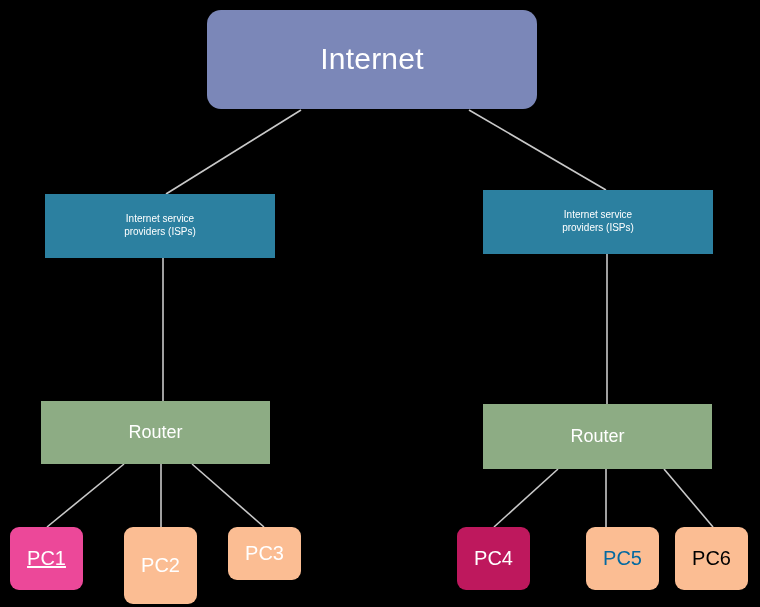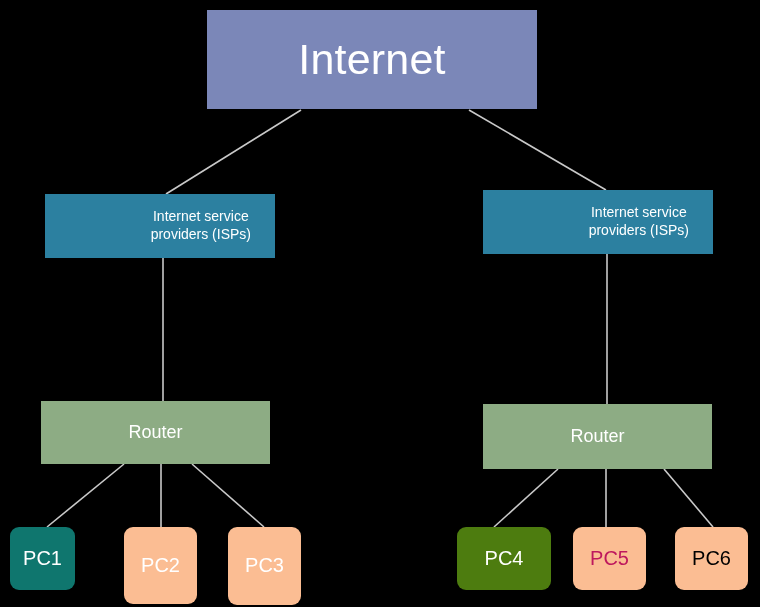--- a/index.html
+++ b/index.html
@@ -30,28 +30,28 @@
     display: flex;
     align-items: center;
     justify-content: center;
     text-align: center;
     color: #ffffff;
     box-sizing: border-box;
     line-height: 1.28;
   }
   .node-internet {
     background: #7b87b8;
-    font-size: 43px;
+    font-size: 30px;
     letter-spacing: 0.2px;
+    border-radius: 14px;
   }
   .node-isp {
     background: #2c80a0;
-    font-size: 14px;
-    padding: 0 24px;
-    justify-content: flex-end;
+    font-size: 10px;
+    padding: 0 16px;
   }
   .node-router {
     background: #8dac84;
     font-size: 18px;
   }
   .node-pc {
     background: #fbbd93;
     font-size: 20px;
     border-radius: 9px;
   }
@@ -93,37 +93,37 @@
   </div>
 
   <div class="node node-router" style="left: 41px; top: 401px; width: 229px; height: 63px; background: rgb(141, 172, 132); color: rgb(255, 255, 255);">
     <span class="node-label">Router</span>
   </div>
 
   <div class="node node-router" style="left: 483px; top: 404px; width: 229px; height: 65px; background: rgb(141, 172, 132); color: rgb(255, 255, 255);">
     <span class="node-label">Router</span>
   </div>
 
-  <div class="node node-pc" style="left: 10px; top: 527px; width: 65px; height: 63px; background: #0f766e; color: rgb(255, 255, 255);">
+  <div class="node node-pc" style="left: 10px; top: 527px; width: 73px; height: 63px; background: #ec4899; color: rgb(255, 255, 255); text-decoration: underline;">
     <span class="node-label">PC1</span>
   </div>
 
   <div class="node node-pc" style="left: 124px; top: 527px; width: 73px; height: 77px; background: rgb(251, 189, 147); color: rgb(255, 255, 255);">
     <span class="node-label">PC2</span>
   </div>
 
-  <div class="node node-pc" style="left: 228px; top: 527px; width: 73px; height: 78px; background: rgb(251, 189, 147); color: rgb(255, 255, 255);">
+  <div class="node node-pc" style="left: 228px; top: 527px; width: 73px; height: 53px; background: rgb(251, 189, 147); color: rgb(255, 255, 255);">
     <span class="node-label">PC3</span>
   </div>
 
-  <div class="node node-pc" style="left: 457px; top: 527px; width: 94px; height: 63px; background: #4d7c0f; color: rgb(255, 255, 255); align-items: center;">
+  <div class="node node-pc" style="left: 457px; top: 527px; width: 73px; height: 63px; background: #be185d; color: rgb(255, 255, 255); align-items: center;">
     <span class="node-label">PC4</span>
   </div>
 
-  <div class="node node-pc" style="left: 573px; top: 527px; width: 73px; height: 63px; background: rgb(251, 189, 147); color: #be185d;">
+  <div class="node node-pc" style="left: 586px; top: 527px; width: 73px; height: 63px; background: rgb(251, 189, 147); color: #0369a1;">
     <span class="node-label">PC5</span>
   </div>
 
   <div class="node node-pc" style="left: 675px; top: 527px; width: 73px; height: 63px; background: rgb(251, 189, 147); color: #000000;">
     <span class="node-label">PC6</span>
   </div>
 
 </div>
 
 </body></html>

